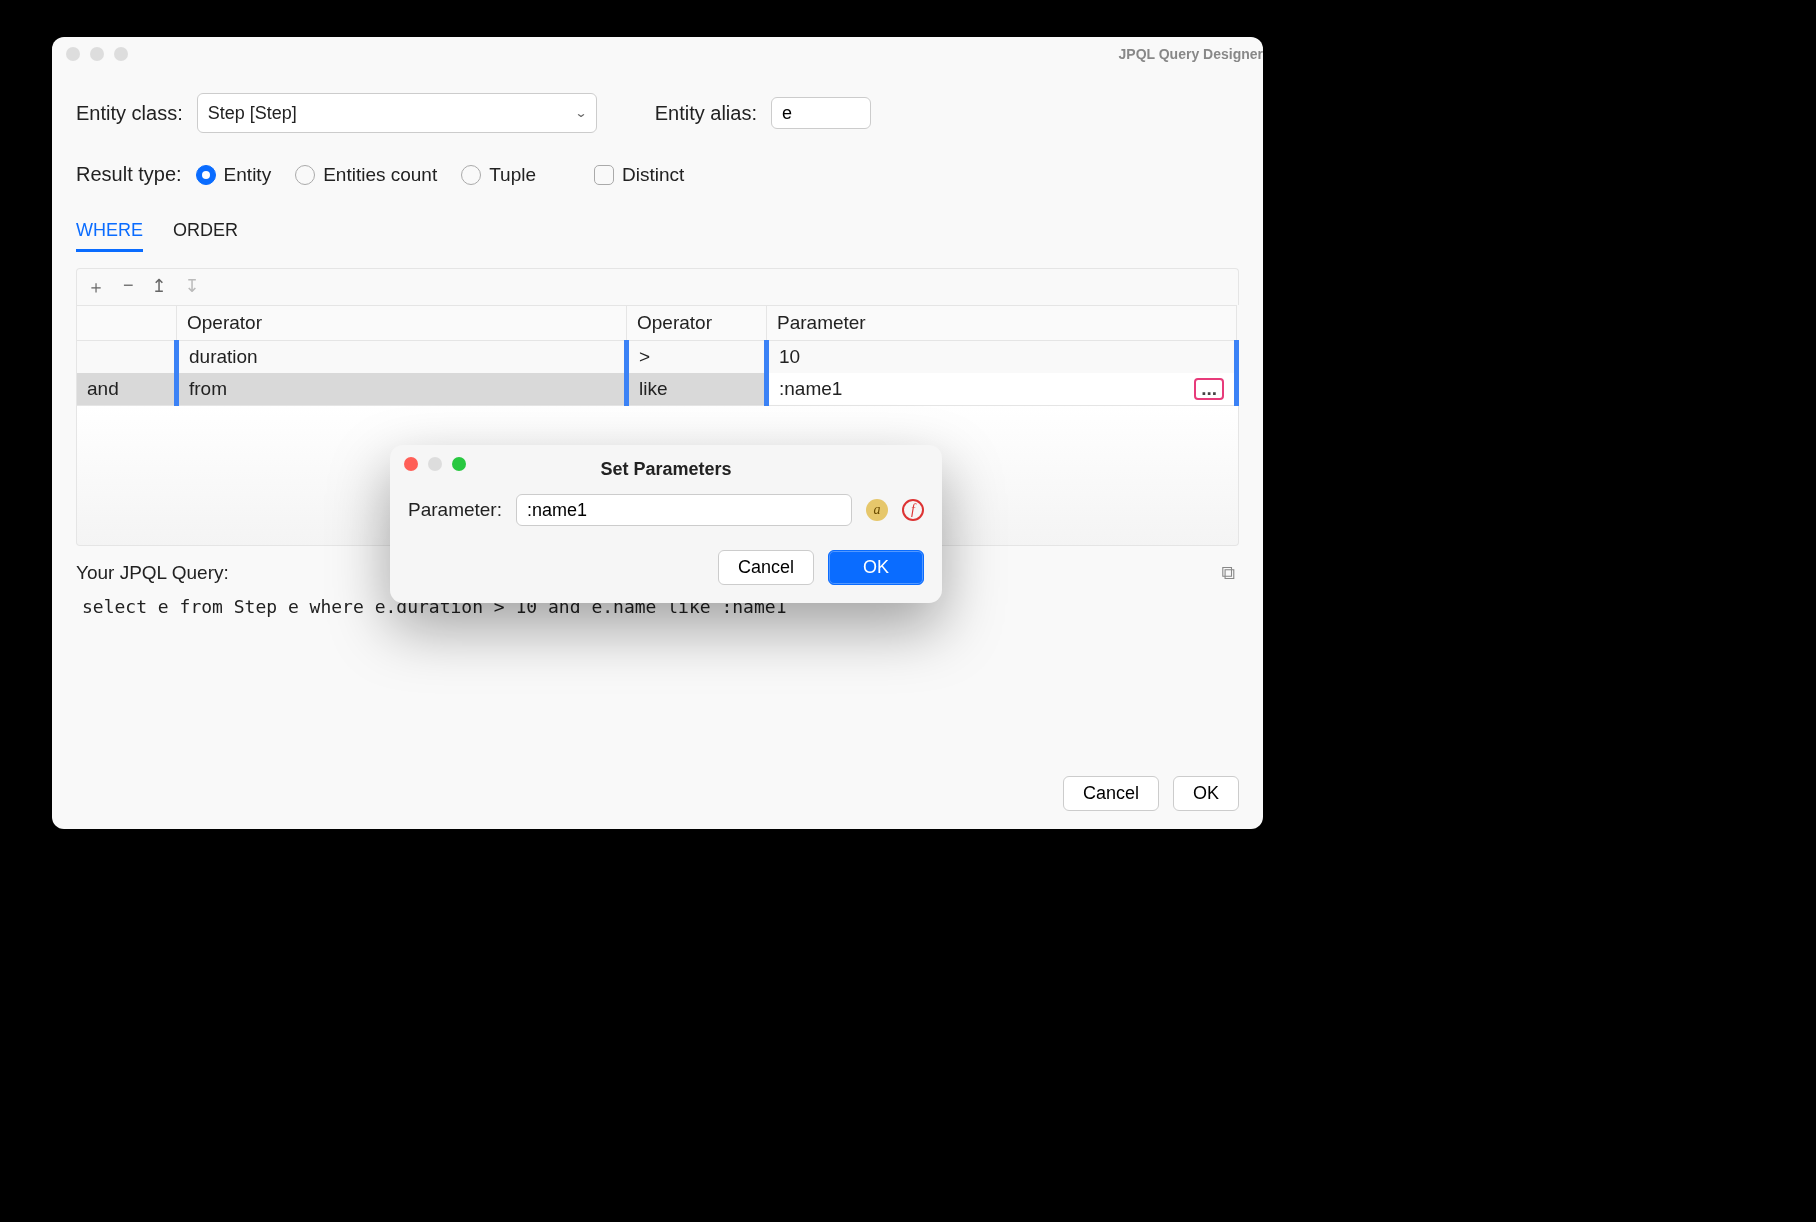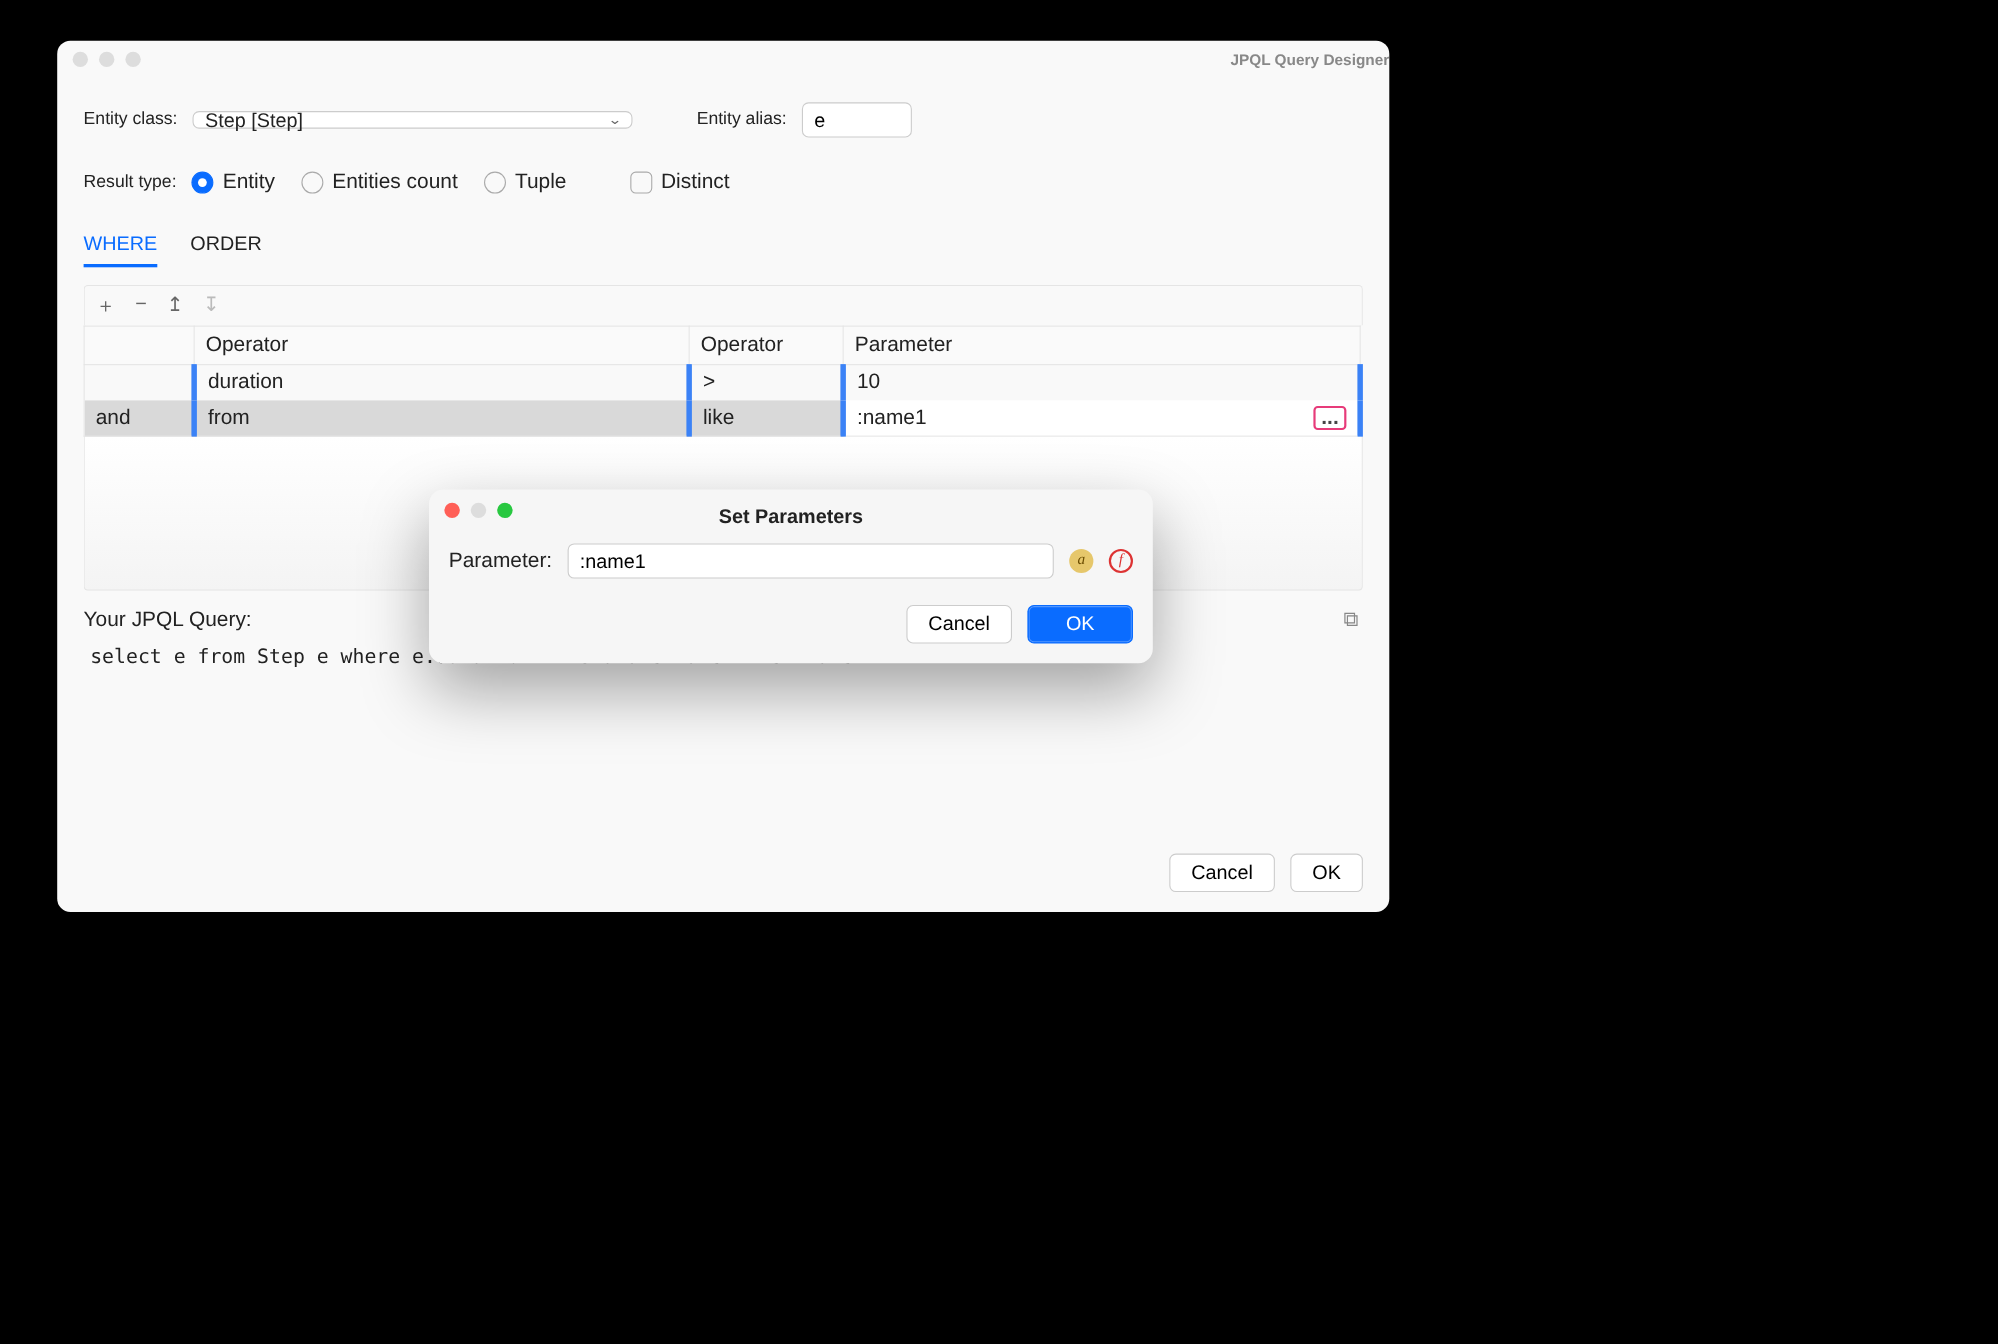--- a/index.html
+++ b/index.html
@@ -31,24 +31,24 @@
     position: relative;
   }
   .traffic {
     position: absolute; left: 14px; top: 10px;
     display: flex; gap: 10px;
   }
   .tdot { width: 14px; height: 14px; border-radius: 50%; background: #ddd; }
   
   .content { padding: 0 24px 18px; }
   .row { display: flex; align-items: center; gap: 14px; margin-top: 22px; }
-  .label { font-size: 16px; }
+  .label { font-size: 20px; }
   .select {
     border: 1px solid #ccc; border-radius: 6px;
-    background: #fff; height: 16px; padding: 0 10px;
+    background: #fff; height: 40px; padding: 0 10px;
     display: flex; align-items: center; justify-content: space-between;
     gap: 10px; font-size: 18px;
   }
   .chev { color: #666; font-size: 12px; transform: scaleX(1.3); }
   .input {
     border: 1px solid #ccc; border-radius: 6px;
     background: #fff; height: 32px; padding: 0 10px;
     font-size: 18px;
   }
   
@@ -97,21 +97,21 @@
   .footer { position:absolute; right:24px; bottom:18px; display:flex; gap:14px; }
   .btn {
     border:1px solid #ccc; background:#fff; border-radius:6px;
     padding:6px 19px; font-size:18px;
   }
   .btn.primary { background:#0a6cff; color:#fff; border-color:#0a6cff; box-shadow: inset 0 0 0 1px rgba(255,255,255,.3); }
 
   
   .dialog {
     position:absolute; top:445px; left:390px;
-    width:658px; background:#f6f6f6; border-radius:13px;
+    width:552px; background:#f6f6f6; border-radius:13px;
     box-shadow: 0 25px 60px rgba(0,0,0,.35);
     padding:12px 18px 18px;
   }
   .dtitle { text-align:center; font-weight:700; font-size:18px; margin-top:2px; }
   .dtraffic { position:absolute; left:14px; top:12px; display:flex; gap:10px; }
   .rd { width:14px; height:14px; border-radius:50%; }
   .dot-r { background:#ff5f57; } .dot-y { background:#ddd; } .dot-g { background:#28c840; }
   .drow { display:flex; align-items:center; gap:14px; margin-top:14px; }
   .dfooter { display:flex; justify-content:flex-end; gap:14px; margin-top:24px; }
   .circ { width:22px; height:22px; border-radius:50%; display:inline-flex;

